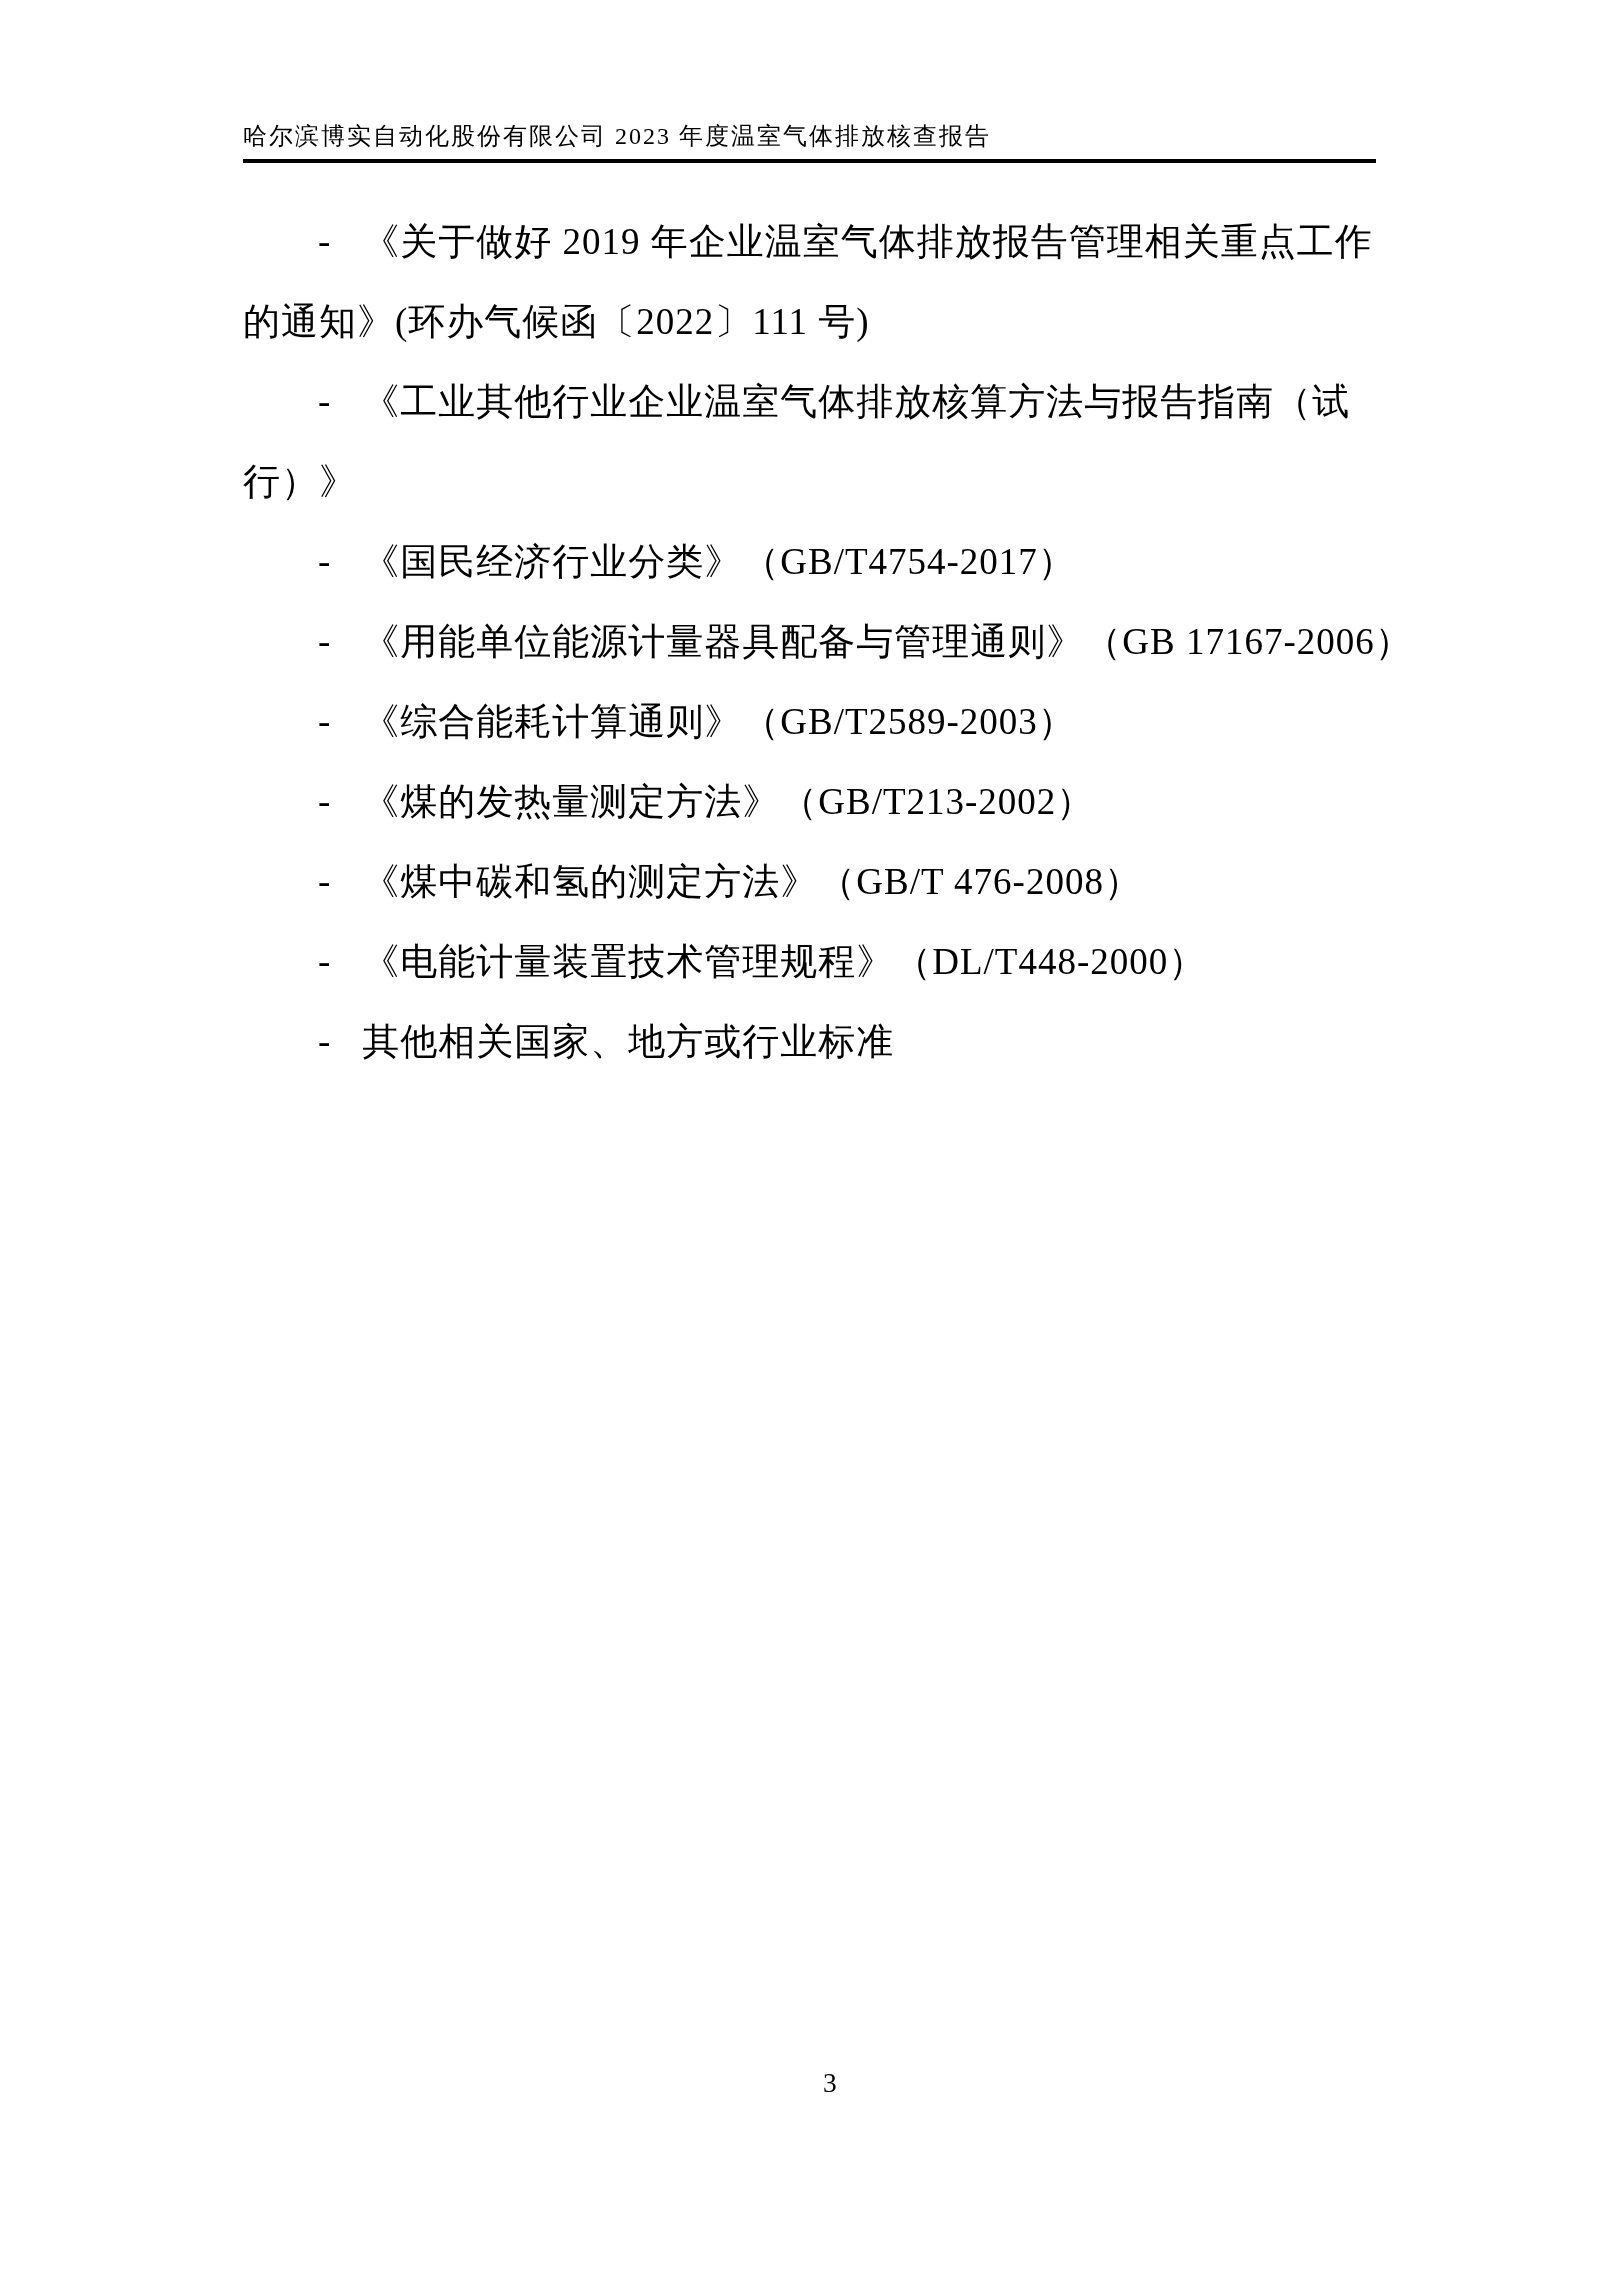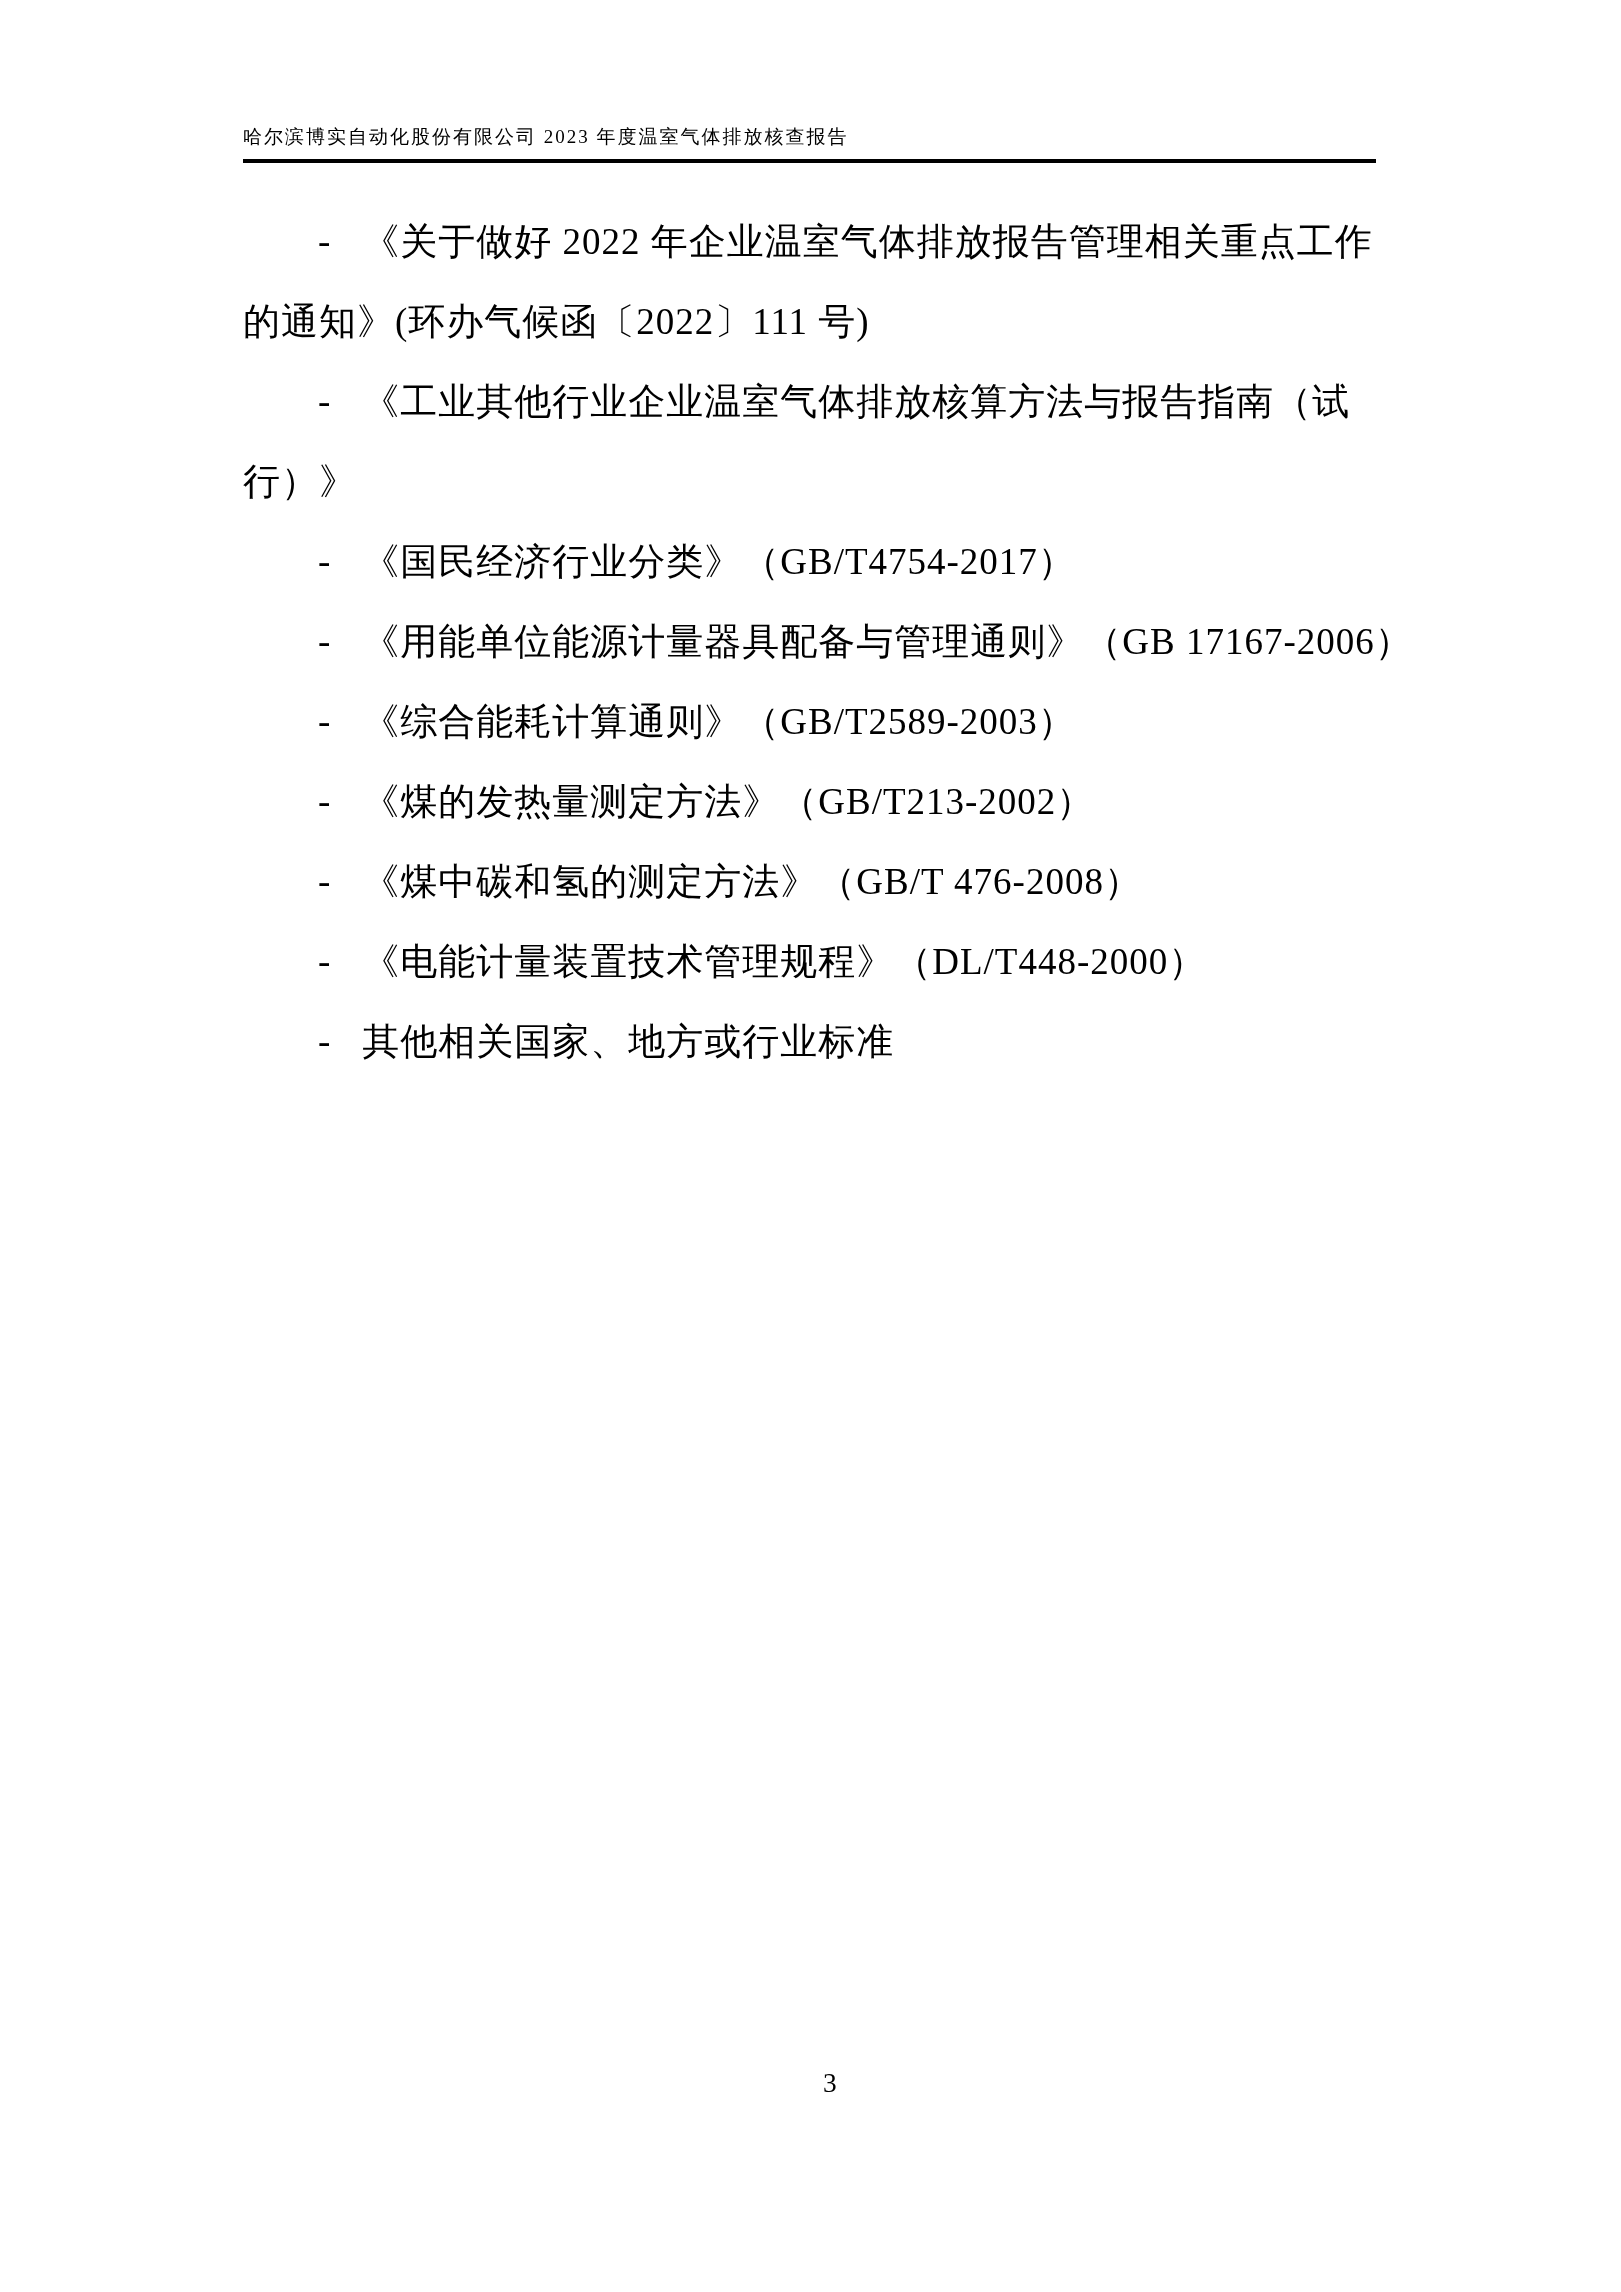--- a/index.html
+++ b/index.html
@@ -20,21 +20,21 @@
   }
   
   .doc-header {
     position: absolute;
     top: 114px;
     left: 243px;
     width: 1133px;
     height: 45px;
     line-height: 45px;
     border-bottom: 4.9px solid #000;
-    font-size: 19px;
+    font-size: 24px;
     letter-spacing: 2px;
     white-space: nowrap;
     overflow: hidden;
   }
   
   .doc-body {
     position: absolute;
     top: 202px;
     left: 243px;
     width: 1147px;
@@ -65,21 +65,21 @@
 <body>
 
 <div class="page">
 
   <div class="doc-header">哈尔滨博实自动化股份有限公司 2023 年度温室气体排放核查报告</div>
 
   <div class="doc-body">
 
   <div class="doc-line bullet">
     <span class="dash">-</span>
-    <span class="line-text">《关于做好 2022 年企业温室气体排放报告管理相关重点工作</span>
+    <span class="line-text">《关于做好 2019 年企业温室气体排放报告管理相关重点工作</span>
   </div>
 
   <div class="doc-line continuation">
     
     <span class="line-text">的通知》(环办气候函〔2022〕111 号)</span>
   </div>
 
   <div class="doc-line bullet">
     <span class="dash">-</span>
     <span class="line-text">《工业其他行业企业温室气体排放核算方法与报告指南（试</span>

